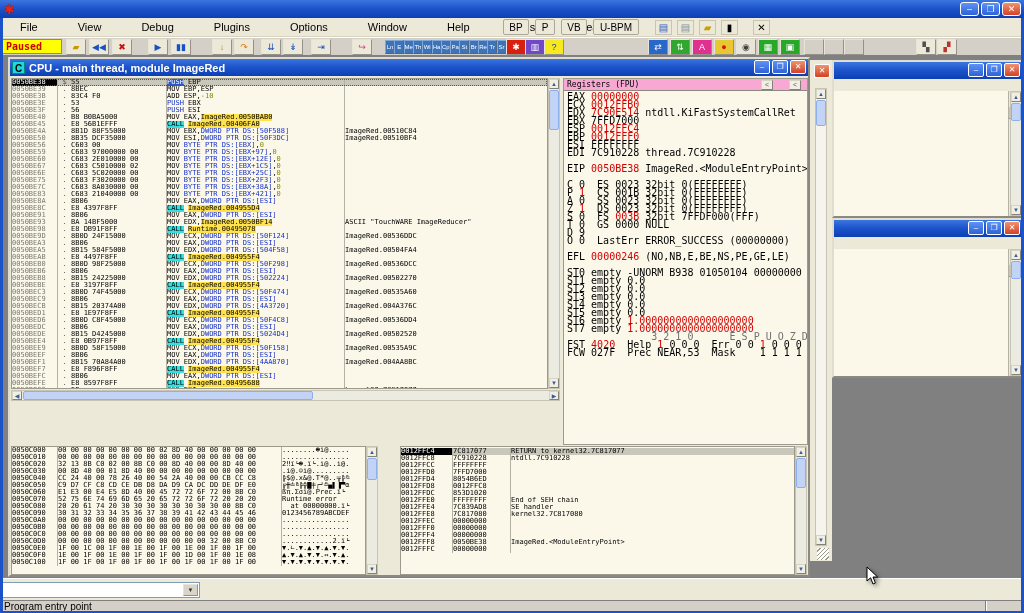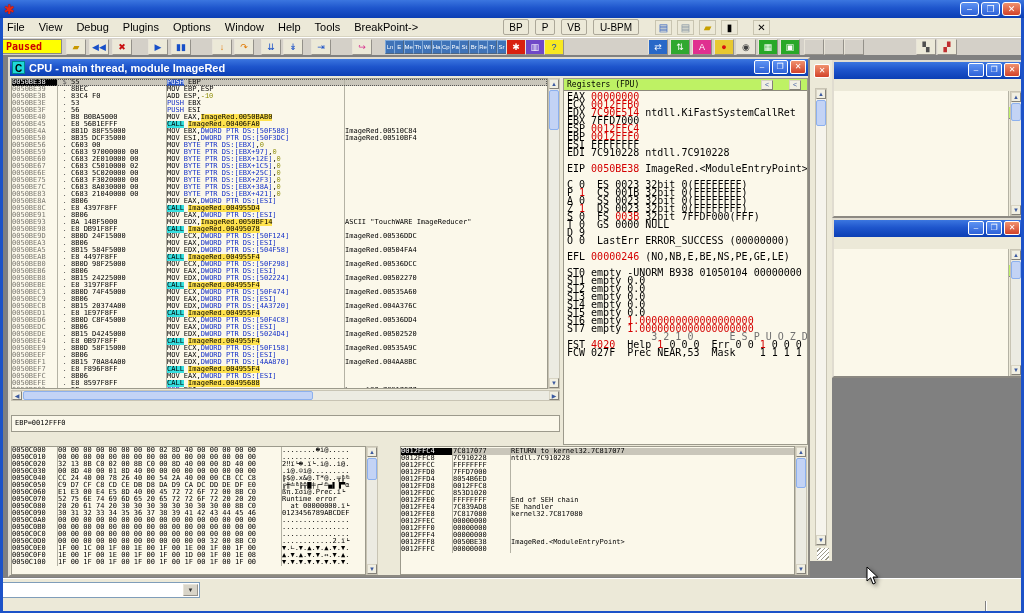--- a/index.html
+++ b/index.html
@@ -13,21 +13,21 @@
     background:linear-gradient(180deg,#3B76E0 0%,#1E55CC 45%,#0C3FB4 100%);
     display:flex;align-items:center;padding:0 2px;}
   .app-icon{color:#E02818;font-size:13px;line-height:13px;margin-left:2px;text-shadow:0 0 1px #700;}
   .cap-btns{position:absolute;right:3px;top:2px;display:flex;gap:2px;}
   .cbtn{width:19px;height:14px;border-radius:3px;border:1px solid #fff;
     background:linear-gradient(180deg,#5E93F2,#2E62D8);color:#fff;font-size:9px;line-height:12px;
     text-align:center;padding:0;}
   .cbtn.close{background:linear-gradient(180deg,#F0926E,#D2422A);}
   .menubar{position:absolute;left:0;top:18px;width:1024px;height:19px;background:#ECE9D8;
     border-bottom:1px solid #D8D4C0;display:flex;align-items:center;font-size:11px;color:#000;}
-  .mi{padding:2px 7px;text-align:center;}
+  .mi{padding:2px 20px;text-align:center;}
   .mrb{position:absolute;top:19px;height:16px;border:1px solid #ACA899;border-radius:2px;
     background:#ECE9D8;font-size:10px;padding:0 4px;color:#000;}
   .mico{position:absolute;top:20px;width:17px;height:15px;border:1px solid #C8C4B0;background:#ECE9D8;
     font-size:10px;line-height:13px;text-align:center;padding:0;}
   .toolbar{position:absolute;left:0;top:37px;width:1024px;height:18px;background:#D4D0C8;
     border-top:1px solid #fff;}
   .paused{position:absolute;left:2px;top:1px;width:60px;height:15px;background:#FFFF00;
     border:1px solid #888;color:#CC0000;font-weight:bold;font-size:10px;line-height:13px;padding-left:3px;}
   .tbi{position:absolute;top:1px;width:20px;height:16px;border:1px outset #E8E4D8;background:#ECE9D8;
     font-size:9px;line-height:14px;text-align:center;padding:0;overflow:hidden;}
@@ -46,40 +46,40 @@
     display:flex;align-items:center;color:#fff;font-weight:bold;font-size:11px;padding:0 2px;position:relative;}
   .wbtns{position:absolute;right:2px;top:1px;display:flex;gap:2px;}
   .wbtn{width:16px;height:14px;border-radius:2px;border:1px solid #fff;
     background:linear-gradient(180deg,#5E93F2,#2E62D8);color:#fff;font-size:8px;line-height:12px;text-align:center;padding:0;}
   .wbtn.close{background:linear-gradient(180deg,#F0926E,#D2422A);}
   .cicon{width:13px;height:13px;background:#20D8D8;color:#000;font-size:10px;font-weight:bold;
     text-align:center;line-height:13px;margin-right:4px;border:1px solid #088;}
 
   
   .pane{position:absolute;background:#FBF8EA;border:1px solid #9C9A8C;overflow:hidden;}
-  .hdrbar{background:#bef264;border-bottom:1px solid #8C8A7C;color:#000;}
+  .hdrbar{background:#f9a8d4;border-bottom:1px solid #8C8A7C;color:#000;}
 
   
   .vsb{position:absolute;width:12px;background:#ECEBE2;border:1px solid #C8C4B4;}
   .hsb{position:absolute;height:11px;background:#ECEBE2;border:1px solid #C8C4B4;}
   .sbtn{position:absolute;background:#F1EFE2;border:1px outset #D8D4C4;color:#3C5AA0;
     font-size:6px;line-height:8px;text-align:center;padding:0;}
   .sthumb{position:absolute;background:#C3D3F5;border:1px solid #8CB0EE;border-radius:2px;}
 
   
   .drow{display:flex;height:7px;line-height:7px;font-size:7px;white-space:pre;}
   .drow.sel{background:#C9C6BA;outline:1px dotted #555;outline-offset:-1px;}
   .da{width:46px;color:#7A7870;border-right:1px solid #B4B2A4;flex:none;}
   .da.asel{background:#000;color:#fff;}
   .dm{width:13px;color:#555;text-align:center;flex:none;}
   .db{width:96px;color:#000;border-right:1px solid #B4B2A4;flex:none;overflow:hidden;}
   .di{width:178px;color:#000;border-right:1px solid #B4B2A4;flex:none;overflow:hidden;}
   .dc{flex:1;color:#000;overflow:hidden;}
   .t-pl{color:#000;} .t-gy{color:#707070;}
-  .t-kb{color:#1430C8;} .t-mb{color:#1430C8;} .t-ol{color:#8A8A00;font-family:Liberation Mono, monospace;}
+  .t-kb{color:#1430C8;} .t-mb{color:#1430C8;} .t-ol{color:#8A8A00;}
   .t-hy{background:#FFE24D;color:#000;} .t-cc{background:#35E0E0;color:#000;}
   .t-red{color:#D40000;} .t-ep{background:#2E58C8;color:#fff;}
 
   
   .rrow{height:8px;line-height:8px;font-size:10px;white-space:pre;padding-left:3px;}
 
   
   .xrow{display:flex;height:7px;line-height:7px;font-size:7px;white-space:pre;}
   .xa{width:46px;flex:none;color:#000;border-right:1px solid #B4B2A4;}
   .xh{width:224px;flex:none;color:#000;border-right:1px solid #B4B2A4;}
@@ -236,21 +236,21 @@
             <div class="drow"><span class="da">0050BE60</span><span class="dm">.</span><span class="db">C683 2E010000 00</span><span class="di"><span class="t-pl">MOV </span><span class="t-mb">BYTE PTR DS:[EBX+12E]</span><span class="t-pl">,</span><span class="t-ol">0</span></span><span class="dc"></span></div>
             <div class="drow"><span class="da">0050BE67</span><span class="dm">.</span><span class="db">C683 C5010000 02</span><span class="di"><span class="t-pl">MOV </span><span class="t-mb">BYTE PTR DS:[EBX+1C5]</span><span class="t-pl">,</span><span class="t-ol">0</span></span><span class="dc"></span></div>
             <div class="drow"><span class="da">0050BE6E</span><span class="dm">.</span><span class="db">C683 5C020000 00</span><span class="di"><span class="t-pl">MOV </span><span class="t-mb">BYTE PTR DS:[EBX+25C]</span><span class="t-pl">,</span><span class="t-ol">0</span></span><span class="dc"></span></div>
             <div class="drow"><span class="da">0050BE75</span><span class="dm">.</span><span class="db">C683 F3020000 00</span><span class="di"><span class="t-pl">MOV </span><span class="t-mb">BYTE PTR DS:[EBX+2F3]</span><span class="t-pl">,</span><span class="t-ol">0</span></span><span class="dc"></span></div>
             <div class="drow"><span class="da">0050BE7C</span><span class="dm">.</span><span class="db">C683 8A030000 00</span><span class="di"><span class="t-pl">MOV </span><span class="t-mb">BYTE PTR DS:[EBX+38A]</span><span class="t-pl">,</span><span class="t-ol">0</span></span><span class="dc"></span></div>
             <div class="drow"><span class="da">0050BE83</span><span class="dm">.</span><span class="db">C683 21040000 00</span><span class="di"><span class="t-pl">MOV </span><span class="t-mb">BYTE PTR DS:[EBX+421]</span><span class="t-pl">,</span><span class="t-ol">0</span></span><span class="dc"></span></div>
             <div class="drow"><span class="da">0050BE8A</span><span class="dm">.</span><span class="db">8B06</span><span class="di"><span class="t-pl">MOV EAX,</span><span class="t-mb">DWORD PTR DS:[ESI]</span></span><span class="dc"></span></div>
             <div class="drow"><span class="da">0050BE8C</span><span class="dm">.</span><span class="db">E8 4397F8FF</span><span class="di"><span class="t-cc">CALL</span><span class="t-pl"> </span><span class="t-hy">ImageRed.004955D4</span></span><span class="dc"></span></div>
             <div class="drow"><span class="da">0050BE91</span><span class="dm">.</span><span class="db">8B06</span><span class="di"><span class="t-pl">MOV EAX,</span><span class="t-mb">DWORD PTR DS:[ESI]</span></span><span class="dc"></span></div>
             <div class="drow"><span class="da">0050BE93</span><span class="dm">.</span><span class="db">BA 14BF5000</span><span class="di"><span class="t-pl">MOV EDX,</span><span class="t-hy">ImageRed.0050BF14</span></span><span class="dc">ASCII "TouchWARE ImageReducer"</span></div>
-            <div class="drow"><span class="da">0050BE98</span><span class="dm">.</span><span class="db">E8 DB91F8FF</span><span class="di"><span class="t-cc">CALL</span><span class="t-pl"> </span><span class="t-hy">ImageRed.00495078</span></span><span class="dc"></span></div>
+            <div class="drow"><span class="da">0050BE98</span><span class="dm">.</span><span class="db">E8 DB91F8FF</span><span class="di"><span class="t-cc">CALL</span><span class="t-pl"> </span><span class="t-hy">Runtime.00495078</span></span><span class="dc"></span></div>
             <div class="drow"><span class="da">0050BE9D</span><span class="dm">.</span><span class="db">8B0D 24F15000</span><span class="di"><span class="t-pl">MOV ECX,</span><span class="t-mb">DWORD PTR DS:[50F124]</span></span><span class="dc">ImageRed.00536DDC</span></div>
             <div class="drow"><span class="da">0050BEA3</span><span class="dm">.</span><span class="db">8B06</span><span class="di"><span class="t-pl">MOV EAX,</span><span class="t-mb">DWORD PTR DS:[ESI]</span></span><span class="dc"></span></div>
             <div class="drow"><span class="da">0050BEA5</span><span class="dm">.</span><span class="db">8B15 584F5000</span><span class="di"><span class="t-pl">MOV EDX,</span><span class="t-mb">DWORD PTR DS:[504F58]</span></span><span class="dc">ImageRed.00504FA4</span></div>
             <div class="drow"><span class="da">0050BEAB</span><span class="dm">.</span><span class="db">E8 4497F8FF</span><span class="di"><span class="t-cc">CALL</span><span class="t-pl"> </span><span class="t-hy">ImageRed.004955F4</span></span><span class="dc"></span></div>
             <div class="drow"><span class="da">0050BEB0</span><span class="dm">.</span><span class="db">8B0D 98F25000</span><span class="di"><span class="t-pl">MOV ECX,</span><span class="t-mb">DWORD PTR DS:[50F298]</span></span><span class="dc">ImageRed.00536DCC</span></div>
             <div class="drow"><span class="da">0050BEB6</span><span class="dm">.</span><span class="db">8B06</span><span class="di"><span class="t-pl">MOV EAX,</span><span class="t-mb">DWORD PTR DS:[ESI]</span></span><span class="dc"></span></div>
             <div class="drow"><span class="da">0050BEB8</span><span class="dm">.</span><span class="db">8B15 24225000</span><span class="di"><span class="t-pl">MOV EDX,</span><span class="t-mb">DWORD PTR DS:[502224]</span></span><span class="dc">ImageRed.00502270</span></div>
             <div class="drow"><span class="da">0050BEBE</span><span class="dm">.</span><span class="db">E8 3197F8FF</span><span class="di"><span class="t-cc">CALL</span><span class="t-pl"> </span><span class="t-hy">ImageRed.004955F4</span></span><span class="dc"></span></div>
             <div class="drow"><span class="da">0050BEC3</span><span class="dm">.</span><span class="db">8B0D 74F45000</span><span class="di"><span class="t-pl">MOV ECX,</span><span class="t-mb">DWORD PTR DS:[50F474]</span></span><span class="dc">ImageRed.00535A60</span></div>
             <div class="drow"><span class="da">0050BEC9</span><span class="dm">.</span><span class="db">8B06</span><span class="di"><span class="t-pl">MOV EAX,</span><span class="t-mb">DWORD PTR DS:[ESI]</span></span><span class="dc"></span></div>
@@ -287,21 +287,21 @@
           <button class="sbtn" style="right:6px;top:1px;width:12px;height:10px;font-size:7px;">&lt;</button>
         </div>
         <div id="reg-rows" style="padding-top:2px;">
             <div class="rrow"><span class="t-pl">EAX </span><span class="t-red">00000000</span></div>
             <div class="rrow"><span class="t-pl">ECX </span><span class="t-red">0012FFB0</span></div>
             <div class="rrow"><span class="t-pl">EDX </span><span class="t-red">7C90E514</span><span class="t-pl"> ntdll.KiFastSystemCallRet</span></div>
             <div class="rrow"><span class="t-pl">EBX 7FFD7000</span></div>
             <div class="rrow"><span class="t-pl">ESP </span><span class="t-red">0012FFC4</span></div>
             <div class="rrow"><span class="t-pl">EBP </span><span class="t-red">0012FFF0</span></div>
             <div class="rrow"><span class="t-pl">ESI FFFFFFFF</span></div>
-            <div class="rrow"><span class="t-pl">EDI 7C910228 ntdll.7C910228</span></div>
+            <div class="rrow"><span class="t-pl">EDI 7C910228 thread.7C910228</span></div>
             <div class="rrow"></div>
             <div class="rrow"><span class="t-pl">EIP </span><span class="t-red">0050BE38</span><span class="t-pl"> ImageRed.&lt;ModuleEntryPoint&gt;</span></div>
             <div class="rrow"></div>
             <div class="rrow"><span class="t-pl">C 0  ES 0023 32bit 0(FFFFFFFF)</span></div>
             <div class="rrow"><span class="t-pl">P </span><span class="t-red">1</span><span class="t-pl">  CS 001B 32bit 0(FFFFFFFF)</span></div>
             <div class="rrow"><span class="t-pl">A 0  SS 0023 32bit 0(FFFFFFFF)</span></div>
             <div class="rrow"><span class="t-pl">Z </span><span class="t-red">1</span><span class="t-pl">  DS 0023 32bit 0(FFFFFFFF)</span></div>
             <div class="rrow"><span class="t-pl">S 0  FS </span><span class="t-red">003B</span><span class="t-pl"> 32bit 7FFDF000(FFF)</span></div>
             <div class="rrow"><span class="t-pl">T 0  GS 0000 NULL</span></div>
             <div class="rrow"><span class="t-pl">D 9</span></div>
@@ -316,23 +316,20 @@
             <div class="rrow"><span class="t-pl">ST4 empty 0.0</span></div>
             <div class="rrow"><span class="t-pl">ST5 empty 0.0</span></div>
             <div class="rrow"><span class="t-pl">ST6 empty </span><span class="t-red">1.0000000000000000000</span></div>
             <div class="rrow"><span class="t-pl">ST7 empty </span><span class="t-red">1.0000000000000000000</span></div>
             <div class="rrow"><span class="t-gy">              3 2 1 0      E S P U O Z D I</span></div>
             <div class="rrow"><span class="t-pl">FST </span><span class="t-red">4020</span><span class="t-pl">  Help </span><span class="t-red">1</span><span class="t-pl"> 0 0 0  Err 0 0 </span><span class="t-red">1</span><span class="t-pl"> 0 0 0 0 0  (EQ)</span></div>
             <div class="rrow"><span class="t-pl">FCW 027F  Prec NEAR,53  Mask    1 1 1 1 1 1</span></div>
           </div>
       </div>
 
-      <div class="infoline mono" style="left:1px;top:356px;width:549px;height:17px;">
-        <span>EBP=0012FFF0</span>
-      </div>
 
       <div class="pane mono" style="left:1px;top:387px;width:355px;height:129px;">
         <div id="dump-rows">
             <div class="xrow"><span class="xa">0050C000</span><span class="xh">00 00 00 00 00 00 00 00 02 8D 40 00 00 00 00 00</span><span class="xs">........☻ì@.....</span></div>
             <div class="xrow"><span class="xa">0050C010</span><span class="xh">00 00 00 00 00 00 00 00 00 00 00 00 00 00 00 00</span><span class="xs">................</span></div>
             <div class="xrow"><span class="xa">0050C020</span><span class="xh">32 13 8B C0 02 00 8B C0 00 8D 40 00 00 8D 40 00</span><span class="xs">2‼ï└☻.ï└.ì@..ì@.</span></div>
             <div class="xrow"><span class="xa">0050C030</span><span class="xh">00 8D 40 00 01 8D 40 00 00 00 00 00 00 00 00 00</span><span class="xs">.ì@.☺ì@.........</span></div>
             <div class="xrow"><span class="xa">0050C040</span><span class="xh">CC 24 40 00 78 26 40 00 54 2A 40 00 00 CB CC C8</span><span class="xs">╠$@.x&amp;@.T*@..╦╠╚</span></div>
             <div class="xrow"><span class="xa">0050C050</span><span class="xh">C9 D7 CF C8 CD CE DB D8 DA D9 CA DC DD DE DF E0</span><span class="xs">╔╫╧╚╠╬█╪┌┘╩▄▌▐▀α</span></div>
             <div class="xrow"><span class="xa">0050C060</span><span class="xh">E1 E3 00 E4 E5 8D 40 00 45 72 72 6F 72 00 8B C0</span><span class="xs">ßπ.Σσì@.Prec.ï└</span></div>
@@ -387,19 +384,22 @@
 
   
   <div class="cmdbar">
     <div class="combo">
       <span class="mono" style="font-size:9px;line-height:14px;padding-left:2px;"></span>
       <button class="combo-btn">▼</button>
     </div>
   </div>
 
   
+  <div class="statusbar">
+    <span>Program entry point</span>
+  </div>
   <div class="statdiv"></div>
 
   
   <div class="sideblue" style="left:0;"></div>
   <div class="sideblue" style="left:1021px;"></div>
   <div class="botblue"></div>
 </div>
 
 </body></html>

